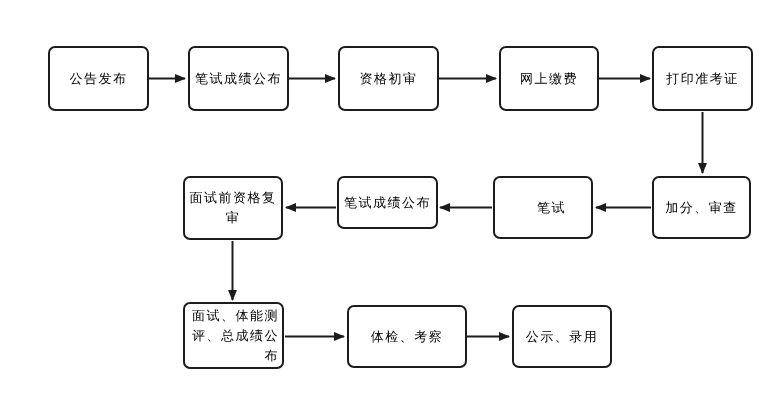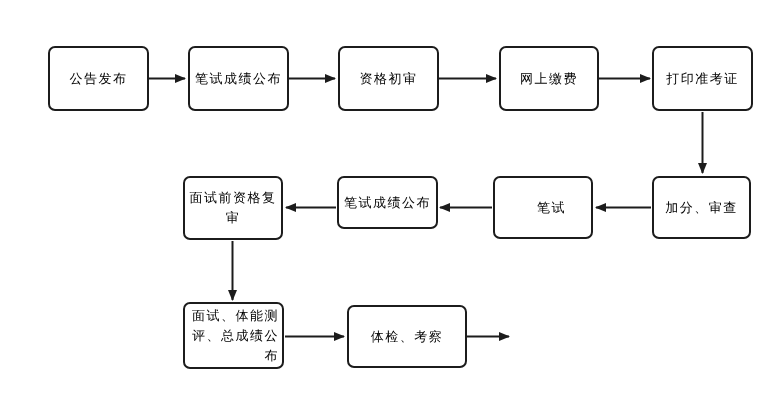--- a/index.html
+++ b/index.html
@@ -69,14 +69,15 @@
   <div class="node" style="left:499px; top:46px; width:100px; height:65px;">网上缴费</div>
   <div class="node" style="left:652px; top:46px; width:101px; height:65px;">打印准考证</div>
 
   <div class="node" style="left:652px; top:176px; width:99px;  height:63px;">加分、审查</div>
   <div class="node" style="left:493px; top:176px; width:100px; height:63px;padding-left:20px;">笔试</div>
   <div class="node" style="left:337px; top:176px; width:101px; height:53px;">笔试成绩公布</div>
   <div class="node" style="left:183px; top:176px; width:100px; height:64px;">面试前资格复审</div>
 
   <div class="node" style="left:183px; top:302px; width:101px; height:67px;text-align:right;">面试、体能测评、总成绩公布</div>
   <div class="node" style="left:347px; top:305px; width:120px; height:63px;">体检、考察</div>
+  <div class="node" style="left:512px; top:305px; width:100px; height:63px;">公示、录用</div>
 
 </div>
 
 </body></html>

